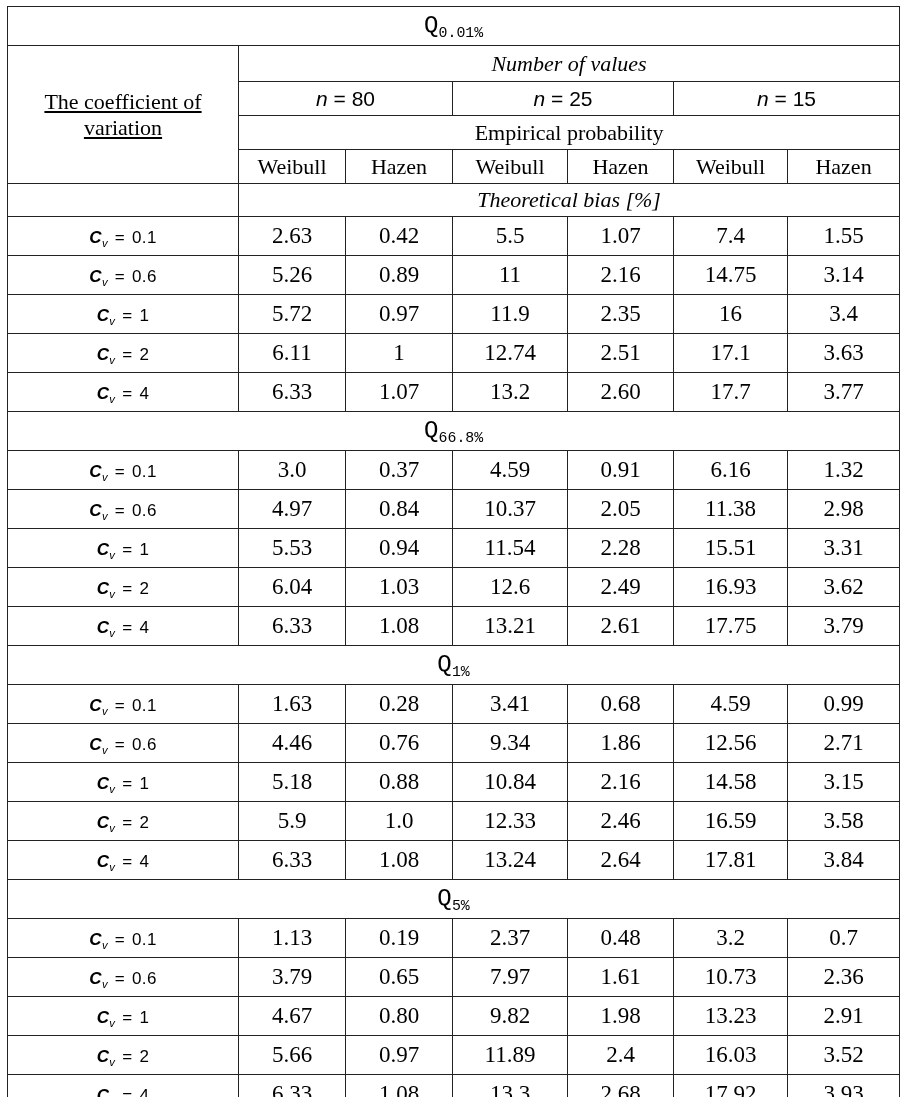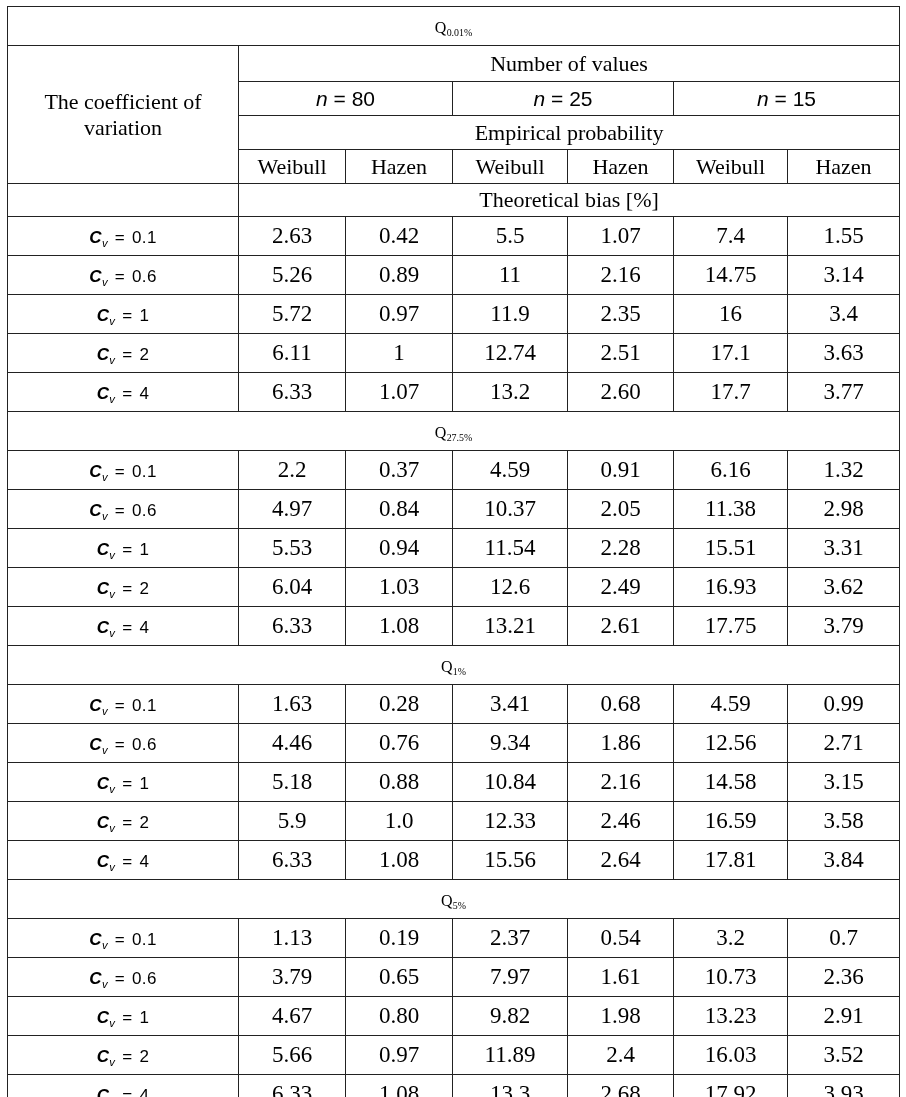--- a/index.html
+++ b/index.html
@@ -43,46 +43,47 @@
   col.c-d4    { width: 106px; }
   col.c-d5    { width: 114px; }
   col.c-d6    { width: 112px; }
 
   
   td.qtitle-cell { height: 38px; }
   td.hdr-row1    { height: 35px; }
   td.hdr-row2    { height: 33px; }
   td.hdr-row3    { height: 33px; }
   td.hdr-row4    { height: 33px; }
-  td.hdr-row5    { height: 32px; }
+  td.hdr-row5    { height: 32px; font-style: italic; }
   td.data-cell   { height: 38px; }
 
   
   .qtitle {
-    font-family: Liberation Serif, serif;
-    font-size: 16px;
+    font-family: Liberation Mono, monospace;
+    font-size: 24px;
     letter-spacing: 0.2px;
   }
   .qtitle .qsub {
     font-size: 0.62em;
     vertical-align: baseline;
     position: relative;
     top: 0.30em;
     letter-spacing: 0;
   }
 
   
   .stub-label {
     font-size: 23px;
     line-height: 1.30;
     padding: 0 14px;
-  }
-
-  
-  .grouphdr { font-size: 23px; }
+    text-decoration: underline;
+  }
+
+  
+  .grouphdr { font-size: 23px; font-style: italic; }
   .subhdr   { font-size: 23px; margin-left: 24px; }
 
   
   .nlabel {
     font-family: "Liberation Sans", "DejaVu Sans", sans-serif;
     font-size: 21px;
     white-space: nowrap;
   }
   .nlabel .nvar {
     font-style: italic;
@@ -198,25 +199,25 @@
       <tr>
         <td class="data-cell band-bottom"><span class="cvlabel"><span class="cvc">C</span><span class="cvsub">v</span><span class="cveq"> = </span><span>4</span></span></td>
         <td class="data-cell band-bottom"><span class="num">6.33</span></td>
         <td class="data-cell band-bottom"><span class="num">1.07</span></td>
         <td class="data-cell band-bottom"><span class="num">13.2</span></td>
         <td class="data-cell band-bottom"><span class="num">2.60</span></td>
         <td class="data-cell band-bottom"><span class="num">17.7</span></td>
         <td class="data-cell band-bottom"><span class="num">3.77</span></td>
       </tr>
       <tr>
-        <td class="qtitle-cell band-top band-bottom" colspan="7"><span class="qtitle"><span>Q</span><span class="qsub">27.5%</span></span></td>
+        <td class="qtitle-cell band-top band-bottom" colspan="7"><span class="qtitle"><span>Q</span><span class="qsub">66.8%</span></span></td>
       </tr>
       <tr>
         <td class="data-cell"><span class="cvlabel"><span class="cvc">C</span><span class="cvsub">v</span><span class="cveq"> = </span><span>0.1</span></span></td>
-        <td class="data-cell"><span class="num">2.2</span></td>
+        <td class="data-cell"><span class="num">3.0</span></td>
         <td class="data-cell"><span class="num">0.37</span></td>
         <td class="data-cell"><span class="num">4.59</span></td>
         <td class="data-cell"><span class="num">0.91</span></td>
         <td class="data-cell"><span class="num">6.16</span></td>
         <td class="data-cell"><span class="num">1.32</span></td>
       </tr>
       <tr>
         <td class="data-cell"><span class="cvlabel"><span class="cvc">C</span><span class="cvsub">v</span><span class="cveq"> = </span><span>0.6</span></span></td>
         <td class="data-cell"><span class="num">4.97</span></td>
         <td class="data-cell"><span class="num">0.84</span></td>
@@ -288,34 +289,34 @@
         <td class="data-cell"><span class="num">1.0</span></td>
         <td class="data-cell"><span class="num">12.33</span></td>
         <td class="data-cell"><span class="num">2.46</span></td>
         <td class="data-cell"><span class="num">16.59</span></td>
         <td class="data-cell"><span class="num">3.58</span></td>
       </tr>
       <tr>
         <td class="data-cell band-bottom"><span class="cvlabel"><span class="cvc">C</span><span class="cvsub">v</span><span class="cveq"> = </span><span>4</span></span></td>
         <td class="data-cell band-bottom"><span class="num">6.33</span></td>
         <td class="data-cell band-bottom"><span class="num">1.08</span></td>
-        <td class="data-cell band-bottom"><span class="num">15.56</span></td>
+        <td class="data-cell band-bottom"><span class="num">13.24</span></td>
         <td class="data-cell band-bottom"><span class="num">2.64</span></td>
         <td class="data-cell band-bottom"><span class="num">17.81</span></td>
         <td class="data-cell band-bottom"><span class="num">3.84</span></td>
       </tr>
       <tr>
         <td class="qtitle-cell band-top band-bottom" colspan="7"><span class="qtitle"><span>Q</span><span class="qsub">5%</span></span></td>
       </tr>
       <tr>
         <td class="data-cell"><span class="cvlabel"><span class="cvc">C</span><span class="cvsub">v</span><span class="cveq"> = </span><span>0.1</span></span></td>
         <td class="data-cell"><span class="num">1.13</span></td>
         <td class="data-cell"><span class="num">0.19</span></td>
         <td class="data-cell"><span class="num">2.37</span></td>
-        <td class="data-cell"><span class="num">0.54</span></td>
+        <td class="data-cell"><span class="num">0.48</span></td>
         <td class="data-cell"><span class="num">3.2</span></td>
         <td class="data-cell"><span class="num">0.7</span></td>
       </tr>
       <tr>
         <td class="data-cell"><span class="cvlabel"><span class="cvc">C</span><span class="cvsub">v</span><span class="cveq"> = </span><span>0.6</span></span></td>
         <td class="data-cell"><span class="num">3.79</span></td>
         <td class="data-cell"><span class="num">0.65</span></td>
         <td class="data-cell"><span class="num">7.97</span></td>
         <td class="data-cell"><span class="num">1.61</span></td>
         <td class="data-cell"><span class="num">10.73</span></td>

